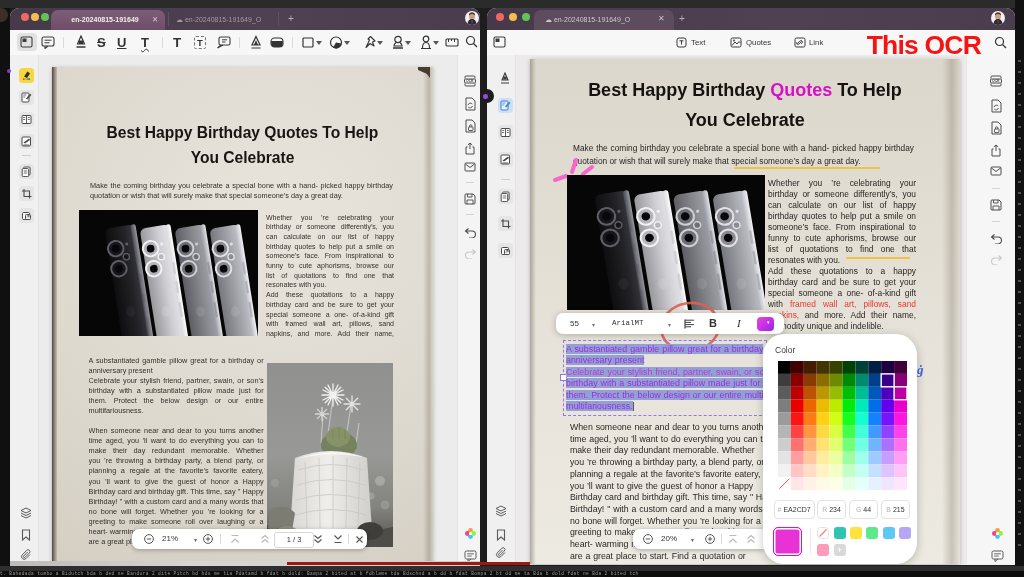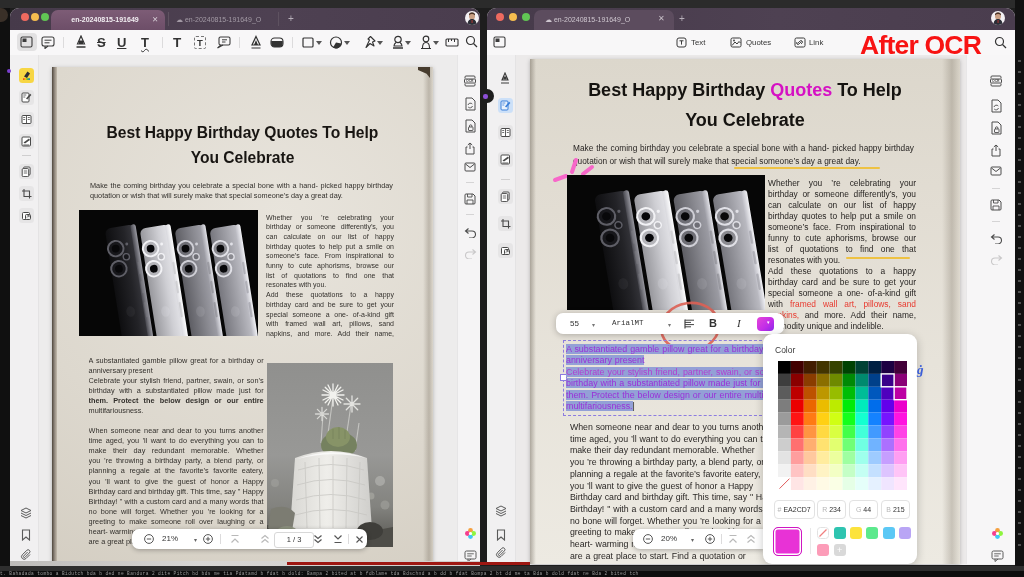--- a/index.html
+++ b/index.html
@@ -366,21 +366,21 @@
   <div class="a ldoc j" style="left:256px;top:282.1px;width:128px;height:9px;">Add these quotations to a happy</div>
   <div class="a ldoc j" style="left:256px;top:291.8px;width:128px;height:9px;">birthday card and be sure to get your</div>
   <div class="a ldoc j" style="left:256px;top:301.5px;width:128px;height:9px;">special someone a one- of-a-kind gift</div>
   <div class="a ldoc j" style="left:256px;top:311.2px;width:128px;height:9px;">with framed wall art, pillows, sand</div>
   <div class="a ldoc j" style="left:256px;top:320.9px;width:128px;height:9px;">napkins, and more. Add their name,</div>
 
   <div class="a ldoc j l73" style="left:78.6px;top:348.4px;width:175px;height:9px;">A substantiated gamble pillow great for a birthday or</div>
   <div class="a ldoc l73" style="left:78.6px;top:358.4px;">anniversary present</div>
   <div class="a ldoc j l73" style="left:78.6px;top:368.4px;width:175px;height:9px;">Celebrate your stylish friend, partner, swain, or son’s</div>
   <div class="a ldoc j l73" style="left:78.6px;top:378.4px;width:175px;height:9px;">birthday with a substantiated pillow made just for</div>
-  <div class="a ldoc j l73" style="left:78.6px;top:388.4px;width:175px;height:9px;font-weight:bold;">them. Protect the below design or our entire</div>
+  <div class="a ldoc j l73" style="left:78.6px;top:388.4px;width:175px;height:9px;">them. Protect the below design or our entire</div>
   <div class="a ldoc l73" style="left:78.6px;top:398.4px;">multifariousness.</div>
   <div class="a ldoc j l73" style="left:78.6px;top:418px;width:175px;height:9px;">When someone near and dear to you turns another</div>
   <div class="a ldoc j l73" style="left:78.6px;top:428.1px;width:175px;height:9px;">time aged, you ’ll want to do everything you can to</div>
   <div class="a ldoc j l73" style="left:78.6px;top:438.2px;width:175px;height:9px;">make their day redundant memorable. Whether</div>
   <div class="a ldoc j l73" style="left:78.6px;top:448.3px;width:175px;height:9px;">you ’re throwing a birthday party, a blend party, or</div>
   <div class="a ldoc j l73" style="left:78.6px;top:458.4px;width:175px;height:9px;">planning a regale at the favorite’s favorite eatery,</div>
   <div class="a ldoc j l73" style="left:78.6px;top:468.5px;width:175px;height:9px;">you ’ll want to give the guest of honor a Happy</div>
   <div class="a ldoc j l73" style="left:78.6px;top:478.6px;width:175px;height:9px;">Birthday card and birthday gift. This time, say " Happy</div>
   <div class="a ldoc j l73" style="left:78.6px;top:488.7px;width:175px;height:9px;">Birthday! " with a custom card and a many words that</div>
   <div class="a ldoc j l73" style="left:78.6px;top:498.8px;width:175px;height:9px;">no bone will forget. Whether you ’re looking for a</div>
@@ -513,21 +513,21 @@
           <rect x="1" y="1" width="10" height="9" rx="1.5" fill="none" stroke="#3a3a3a" stroke-width="1"></rect>
           <path d="M2 8.5 L5 5 L7 7 L9 4.5 L10.5 6" fill="none" stroke="#3a3a3a" stroke-width="1"></path>
           <circle cx="4" cy="3.5" r=".9" fill="#3a3a3a"></circle>
         </svg>
     <div class="ln" style="left:259px;top:8px;font-size:7.8px;color:#333;">Quotes</div>
     <svg class="a" style="left:307px;top:7px" width="12" height="11" viewBox="0 0 12 11">
           <rect x="1" y="1" width="10" height="9" rx="1.5" fill="none" stroke="#3a3a3a" stroke-width="1"></rect>
           <path d="M3.5 6.5 L6 4 a1.4 1.4 0 0 1 2 2 L7 7 M7.5 4.5 L5 7 a1.4 1.4 0 0 1-2-2" fill="none" stroke="#3a3a3a" stroke-width=".9"></path>
         </svg>
     <div class="ln" style="left:322px;top:8px;font-size:7.8px;color:#333;">Link</div>
-    <div class="ln" style="left:360px;top:0px;width:134px;text-align:right;font-size:26.5px;font-weight:bold;color:#f81313;letter-spacing:-.8px;">After OCR</div>
+    <div class="ln" style="left:360px;top:0px;width:134px;text-align:right;font-size:26.5px;font-weight:bold;color:#f81313;letter-spacing:-.8px;">This OCR</div>
     <svg class="a" style="left:507px;top:6px" width="13" height="13" viewBox="0 0 13 13">
           <circle cx="5.5" cy="5.5" r="4" fill="none" stroke="#333" stroke-width="1.2"></circle>
           <path d="M8.5 8.5 L12 12" stroke="#333" stroke-width="1.3"></path>
         </svg>
   </div>
 
   <div class="a" style="left:0;top:47px;width:28px;height:509px;background:#f1f0f1;border-right:1px solid #e4e3e4;"></div>
 
   <div class="a" style="left:29px;top:47px;width:464px;height:509px;background:#eceaea;"></div>
 
@@ -784,21 +784,21 @@
         </svg>
     <div class="divv" style="left:88px;top:5px;height:10px;"></div>
     <svg class="a" style="left:95px;top:5px" width="10" height="10" viewBox="0 0 10 10">
           <path d="M1.5 1.5 h7 M1.5 8.5 L5 5 L8.5 8.5" fill="none" stroke="#b9b9b9" stroke-width="1.2"></path>
         </svg>
     <svg class="a" style="left:113px;top:5px" width="10" height="10" viewBox="0 0 10 10">
           <path d="M1.5 4.5 L5 1.5 L8.5 4.5 M1.5 8.5 L5 5.5 L8.5 8.5" fill="none" stroke="#b9b9b9" stroke-width="1.2"></path>
         </svg>
   </div>
 
-  <div class="a" id="picker" style="left:276px;top:326px;width:154px;height:230px;background:#fff;border-radius:9px;box-shadow:0 2px 10px rgba(0,0,0,.22);">
+  <div class="a" id="picker" style="left:276px;top:326px;width:154px;height:230px;background:#fff;border-radius:21px;box-shadow:0 2px 10px rgba(0,0,0,.22);">
     <div class="ln" style="left:12px;top:11px;font-size:8.5px;color:#3a3a3a;">Color</div>
     <div id="grid" class="a" style="left:14.5px;top:27px;width:129px;height:129px;">
           <svg width="129" height="129" viewBox="0 0 129 129">
             <rect x="0.0" y="0.0" width="12.9" height="12.9" fill="#000000"></rect>
             <rect x="0.0" y="12.9" width="12.9" height="12.9" fill="#3d3d3d"></rect>
             <rect x="0.0" y="25.8" width="12.9" height="12.9" fill="#5c5c5c"></rect>
             <rect x="0.0" y="38.7" width="12.9" height="12.9" fill="#7d7d7d"></rect>
             <rect x="0.0" y="51.6" width="12.9" height="12.9" fill="#9b9b9b"></rect>
             <rect x="0.0" y="64.5" width="12.9" height="12.9" fill="#b5b5b5"></rect>
             <rect x="0.0" y="77.4" width="12.9" height="12.9" fill="#cdcdcd"></rect>

